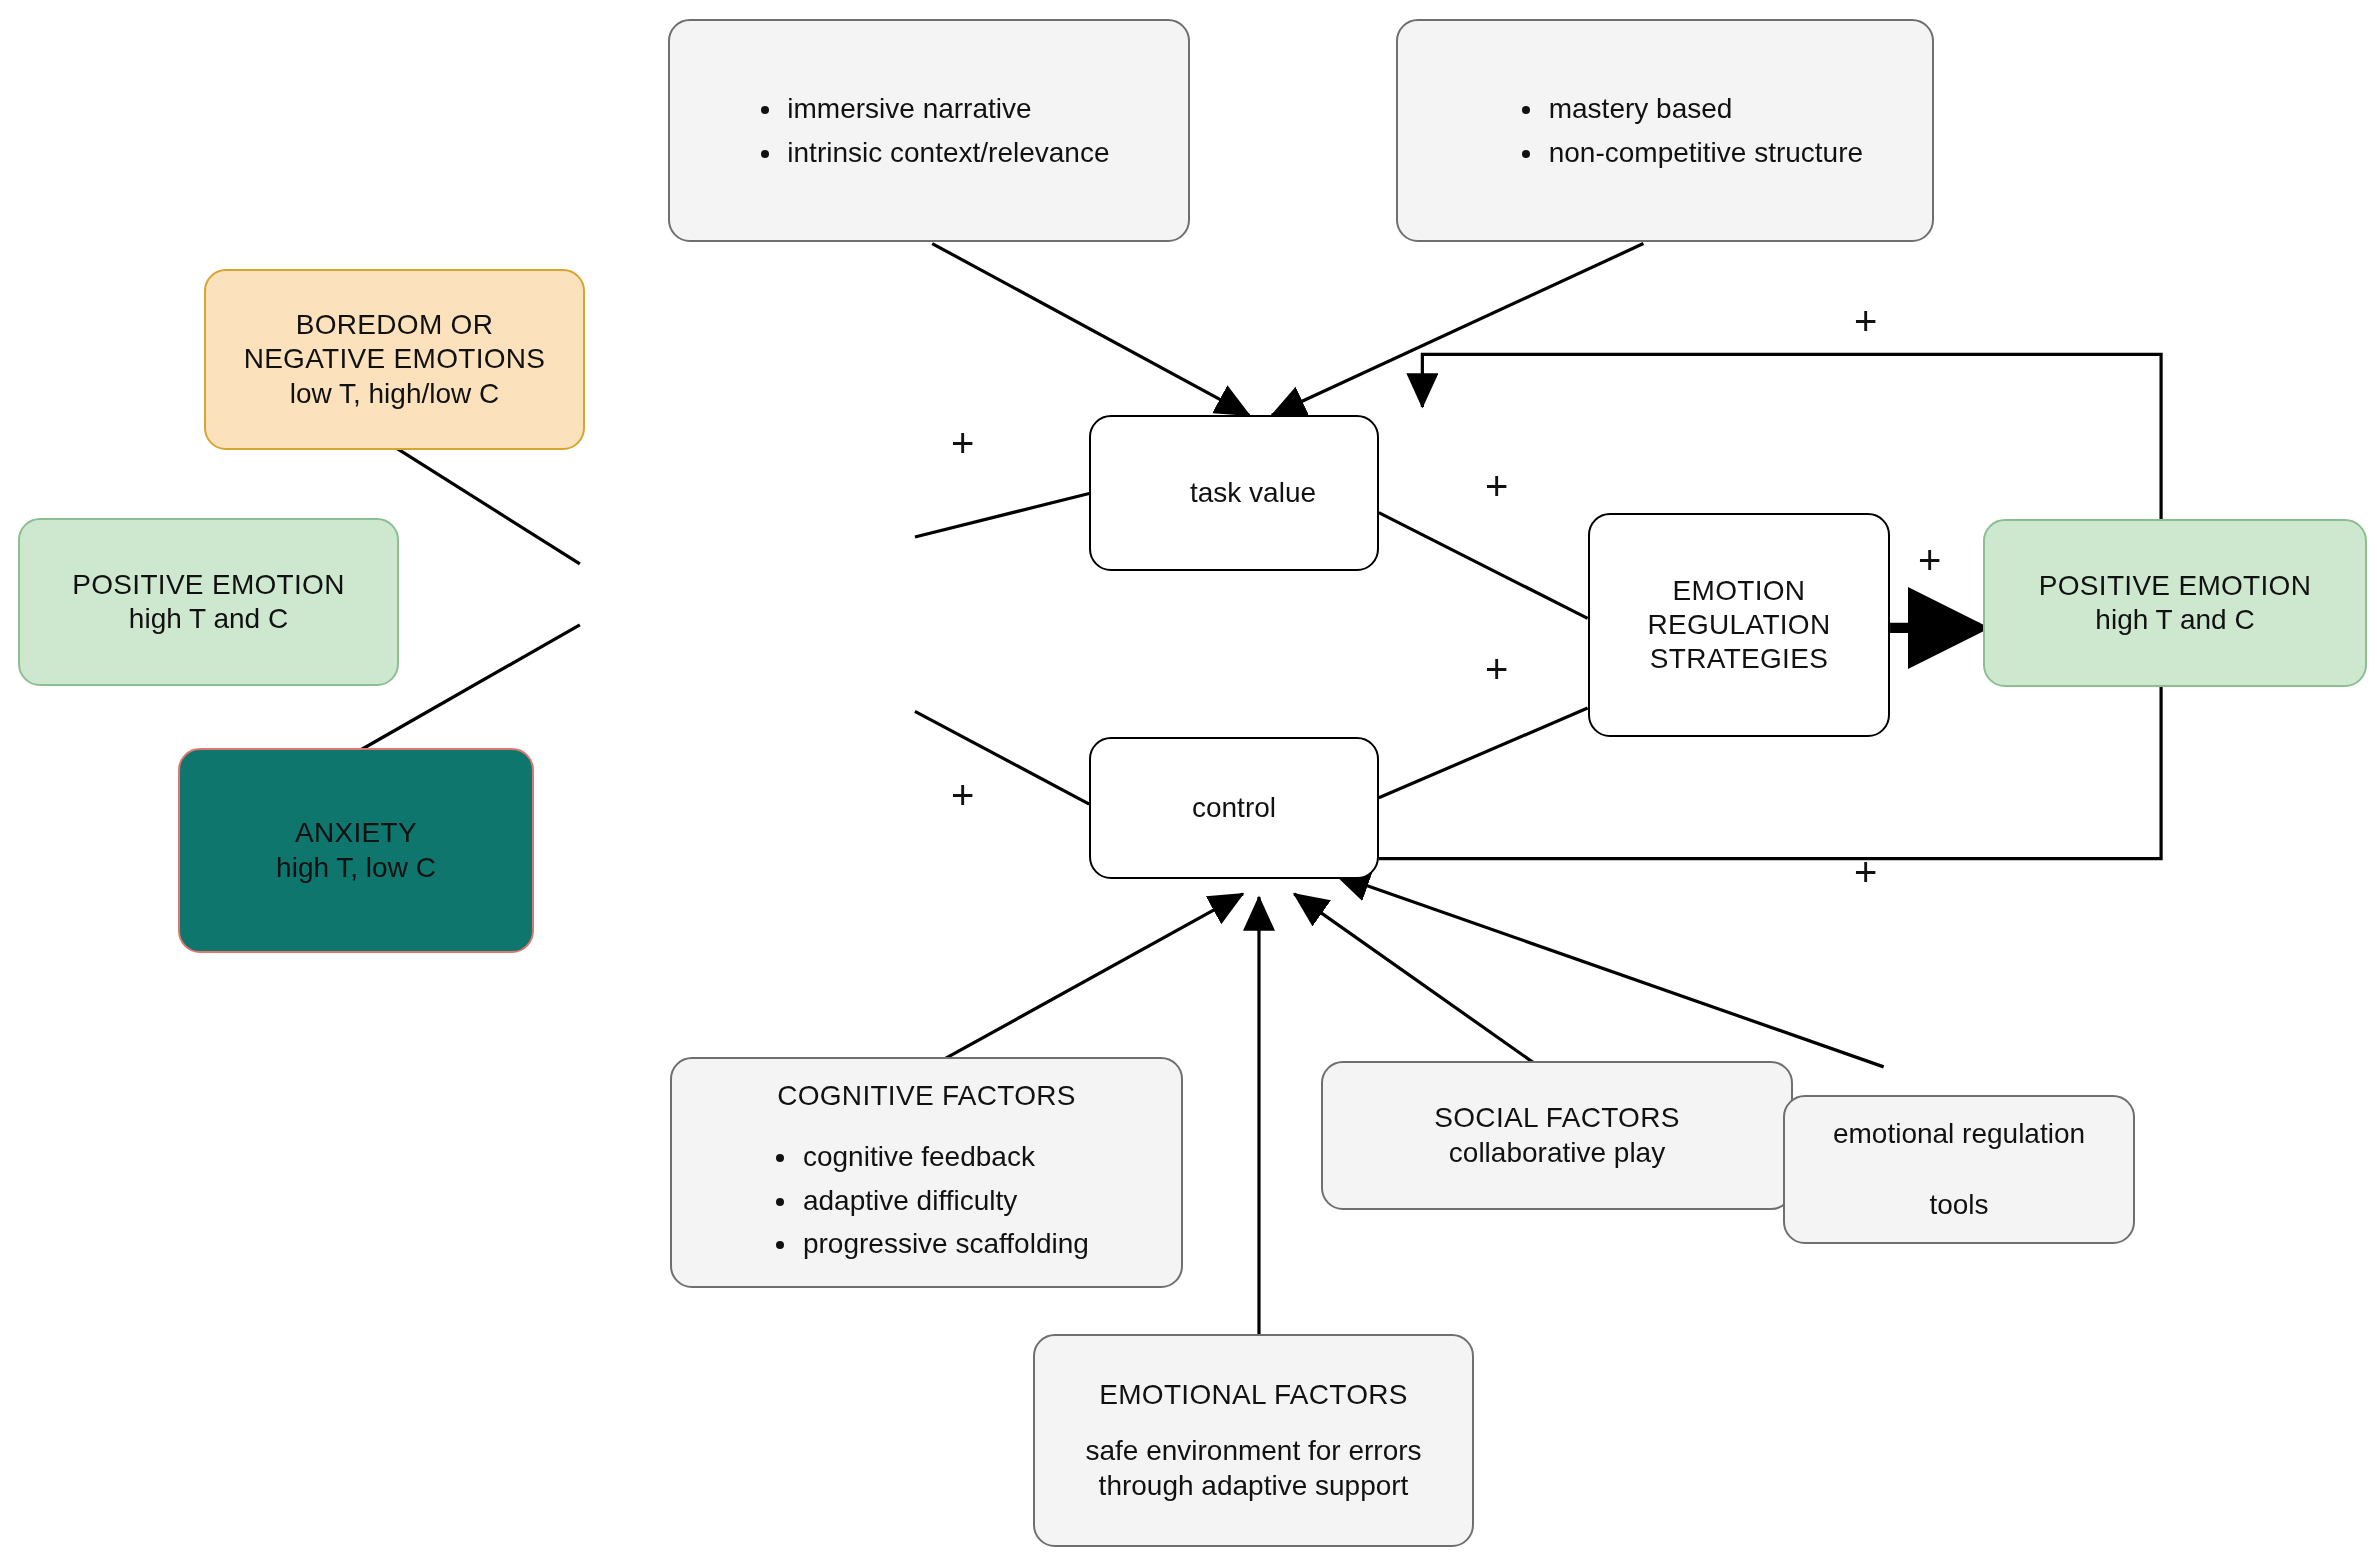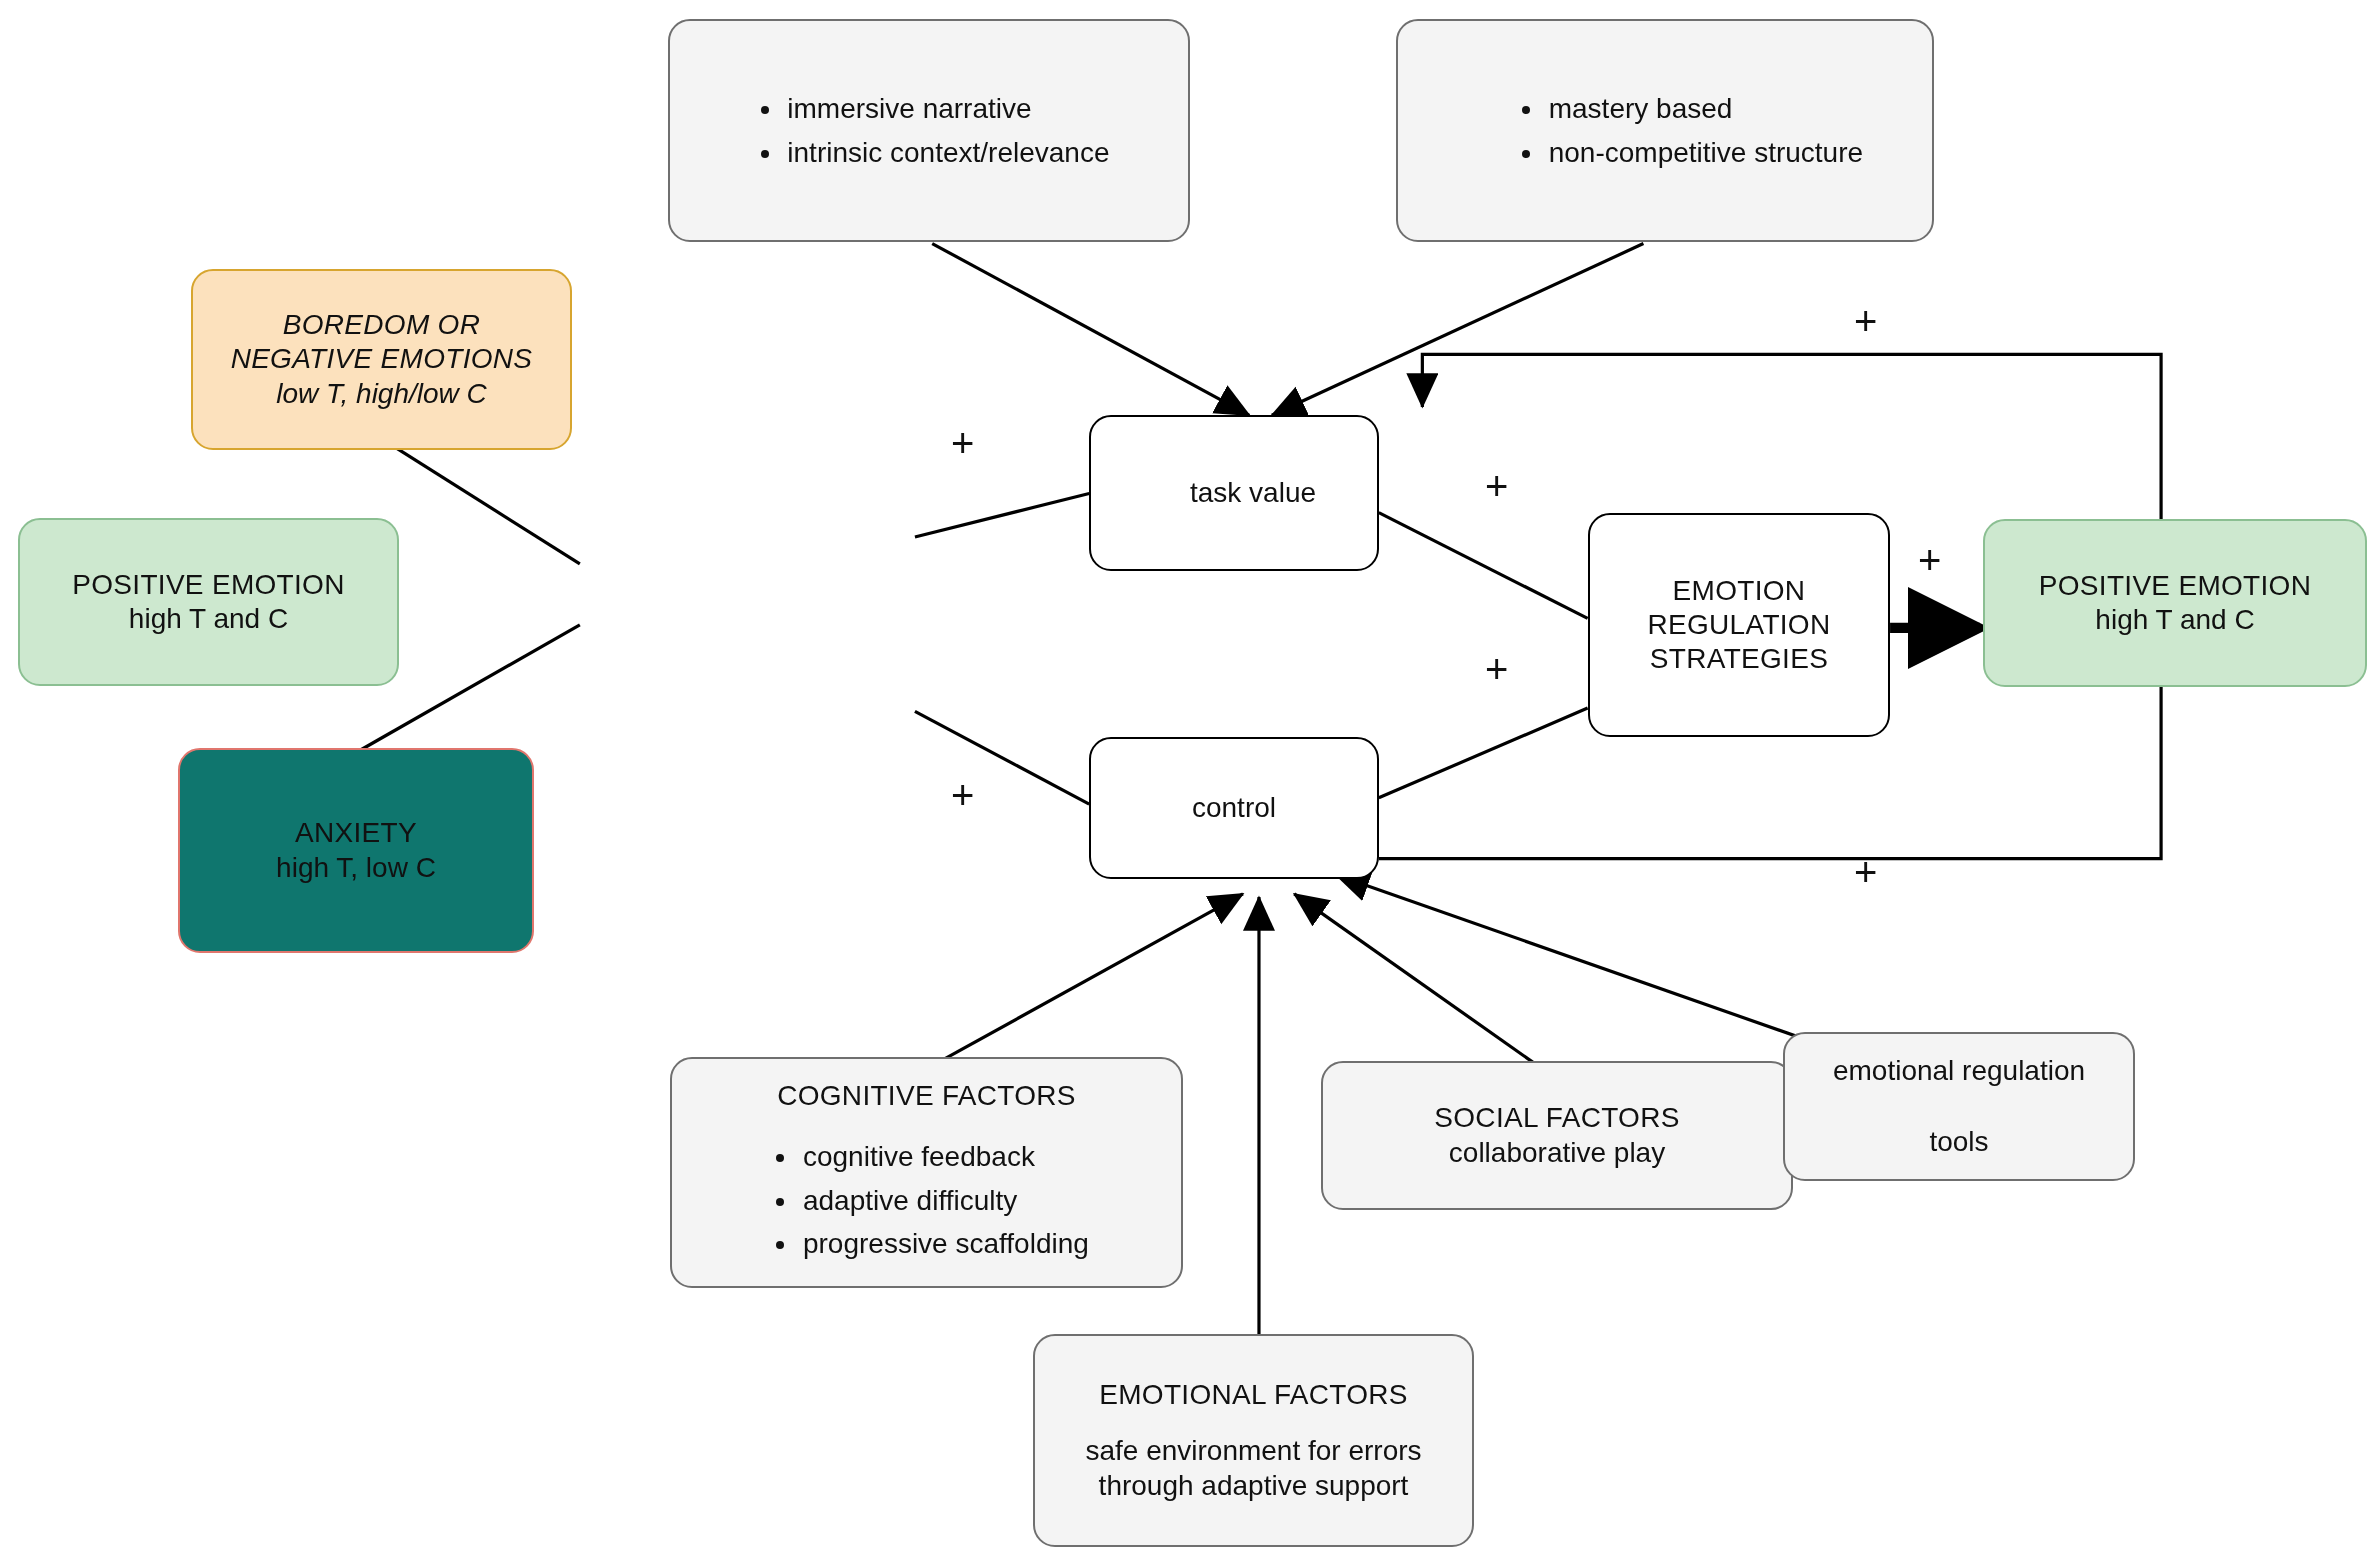--- a/index.html
+++ b/index.html
@@ -89,21 +89,21 @@
     </ul>
   </div>
 
   <div class="node rounded grey" style="left:1396px;top:19px;width:538px;height:223px;padding-left:43px;">
     <ul class="bullets">
       <li>mastery based</li>
       <li>non-competitive structure</li>
     </ul>
   </div>
 
-  <div class="node rounded orange" style="left:191px;top:269px;width:381px;height:181px;font-style:italic;">
+  <div class="node rounded orange" style="left:204px;top:269px;width:381px;height:181px;">
     <div class="title">BOREDOM OR</div>
     <div class="title">NEGATIVE EMOTIONS</div>
     <div class="sub">low T, high/low C</div>
   </div>
 
   <div class="node rounded green" style="left:18px;top:518px;width:381px;height:168px;">
     <div class="title">POSITIVE EMOTION</div>
     <div class="sub">high T and C</div>
   </div>
 
@@ -140,21 +140,21 @@
       <li>adaptive difficulty</li>
       <li>progressive scaffolding</li>
     </ul>
   </div>
 
   <div class="node rounded grey" style="left:1321px;top:1061px;width:472px;height:149px;">
     <div class="title">SOCIAL FACTORS</div>
     <div class="sub">collaborative play</div>
   </div>
 
-  <div class="node rounded grey" style="left:1783px;top:1032px;width:352px;height:149px;gap:35px;">
+  <div class="node rounded grey" style="left:1783px;top:1095px;width:352px;height:149px;gap:35px;">
     <div class="lc">emotional regulation</div>
     <div class="lc">tools</div>
   </div>
 
   <div class="node rounded grey" style="left:1033px;top:1334px;width:441px;height:213px;">
     <div class="title">EMOTIONAL FACTORS</div>
     <div class="gap"></div>
     <div class="sub">safe environment for errors</div>
     <div class="sub">through adaptive support</div>
   </div>

